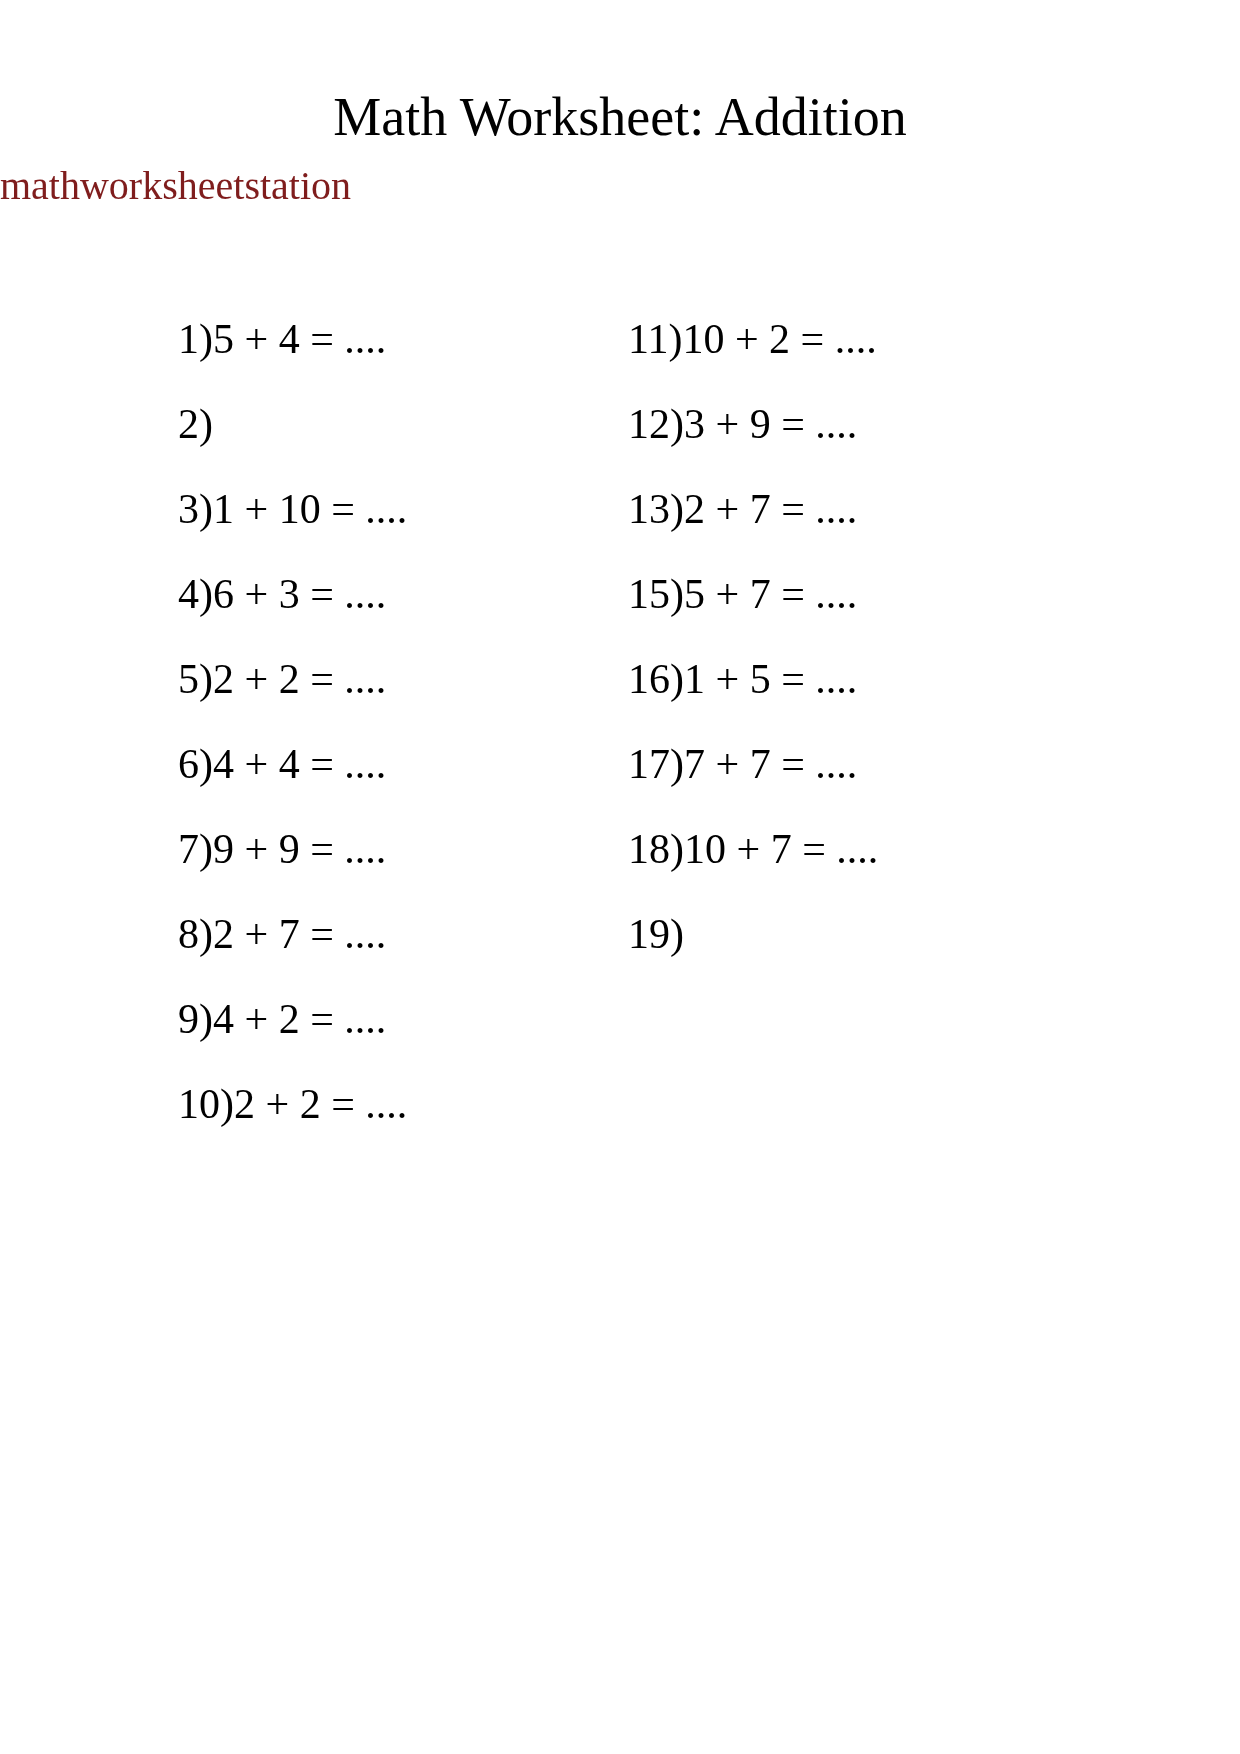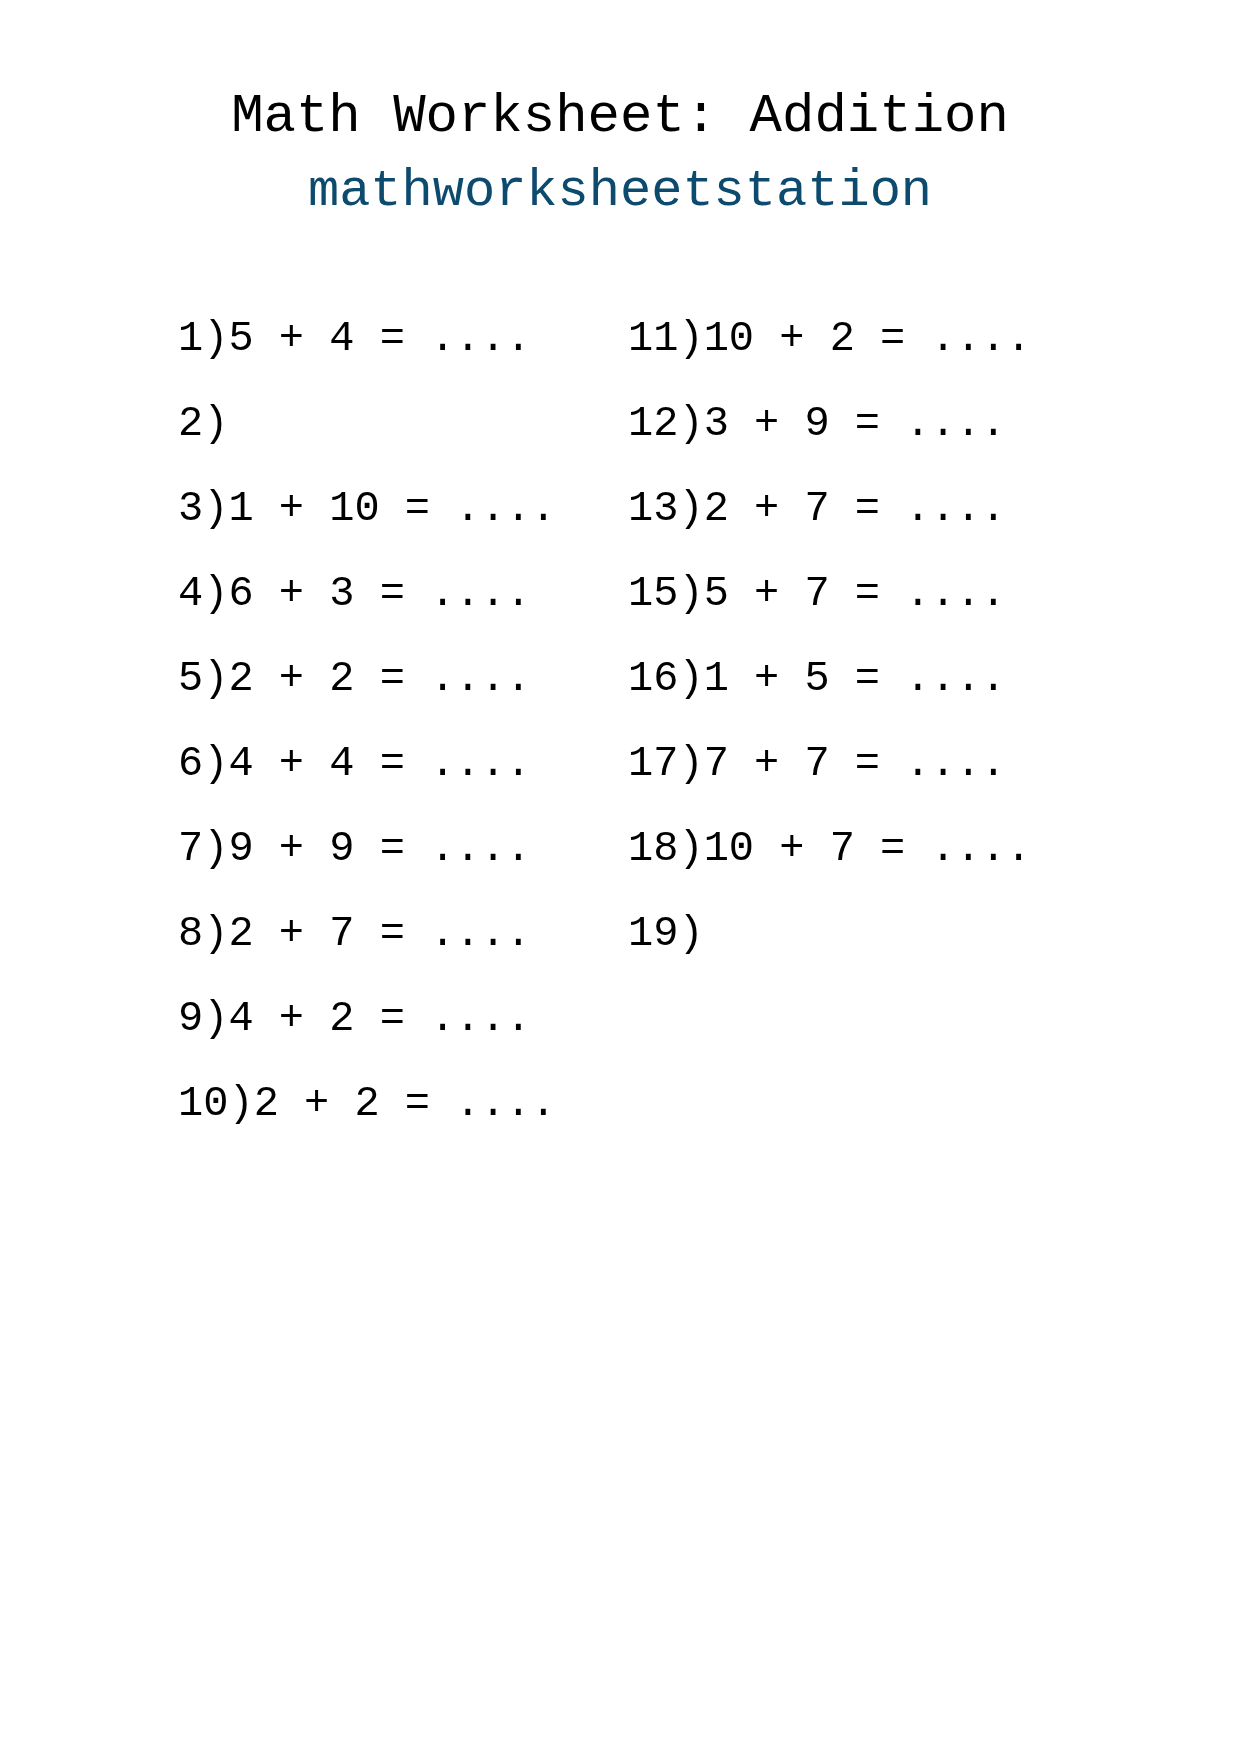--- a/index.html
+++ b/index.html
@@ -2,44 +2,44 @@
 <html><head>
 <meta charset="utf-8">
 <style>
   * { margin: 0; padding: 0; box-sizing: border-box; }
   html, body { background: #ffffff; }
   .sheet {
     position: relative;
     width: 1240px;
     height: 1347px;
     background: #ffffff;
-    font-family: Liberation Mono, monospace;
+    font-family: Liberation Serif, serif;
     color: #000000;
     overflow: hidden;
   }
   .title {
     position: absolute;
     top: 86px;
     left: 0;
     width: 100%;
     text-align: center;
     font-size: 54px;
     font-weight: 400;
     color: #000000;
     letter-spacing: 0px;
   }
   .subtitle {
     position: absolute;
     top: 162px;
     left: 0;
     width: 100%;
-    text-align: center;
-    font-size: 52px;
+    text-align: left;
+    font-size: 40px;
     font-weight: 400;
-    color: #0c4a6e;
+    color: #7f1d1d;
   }
   .columns {
     position: absolute;
     top: 296px;
     left: 0;
     width: 100%;
   }
   .col {
     position: absolute;
     top: 0;

